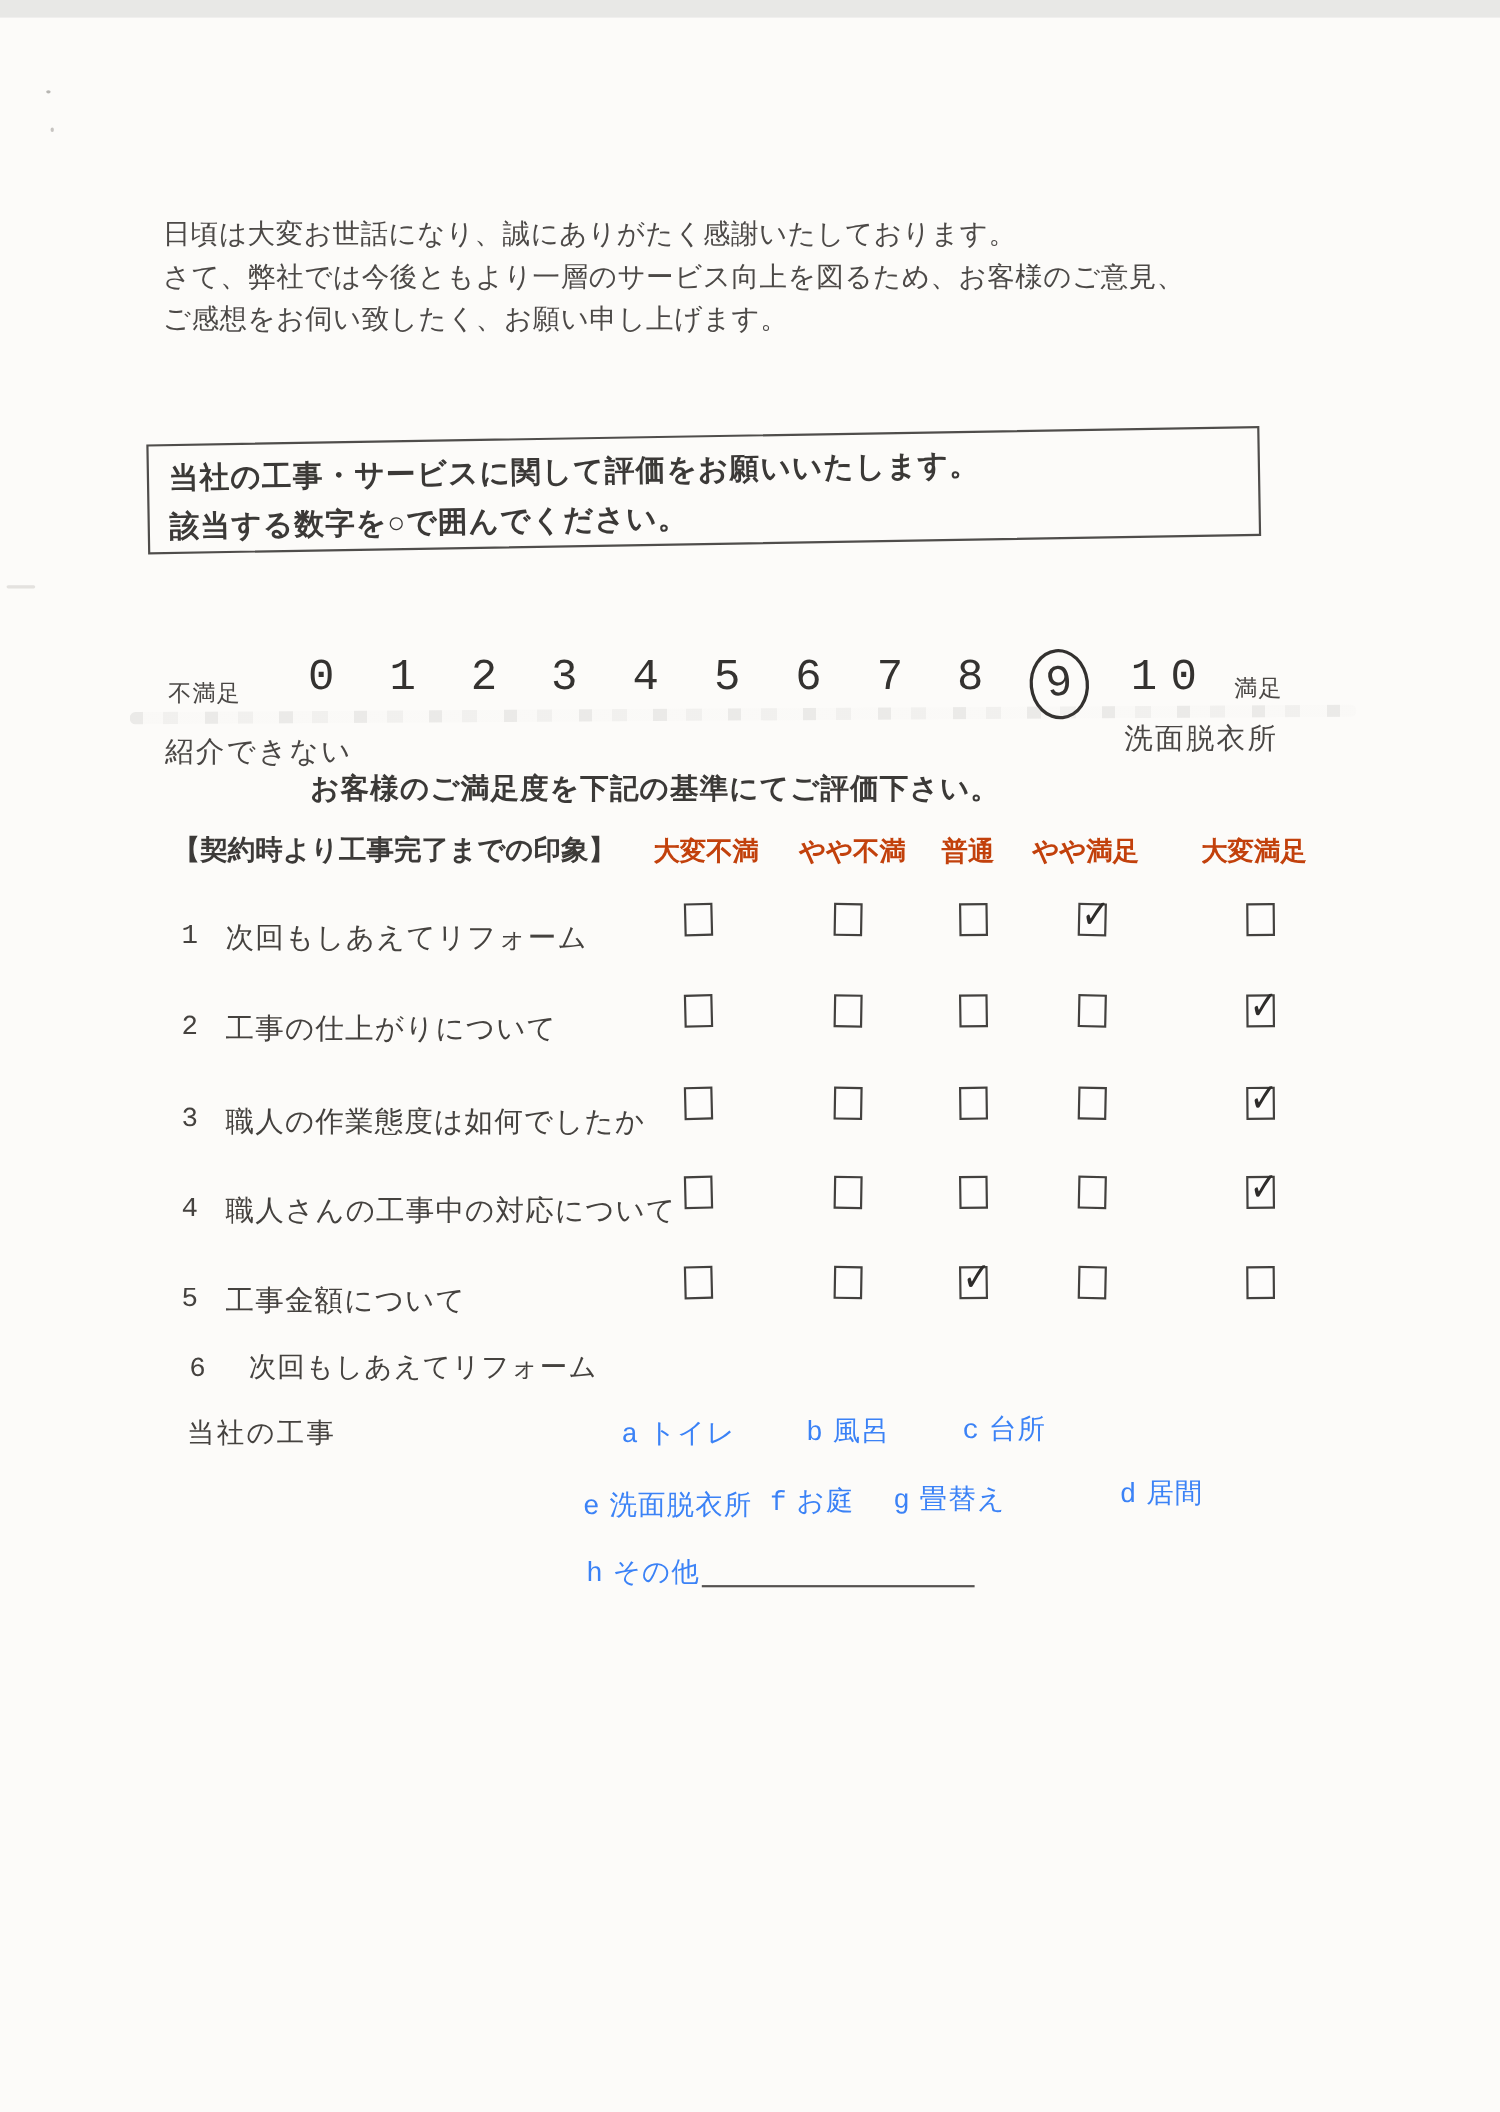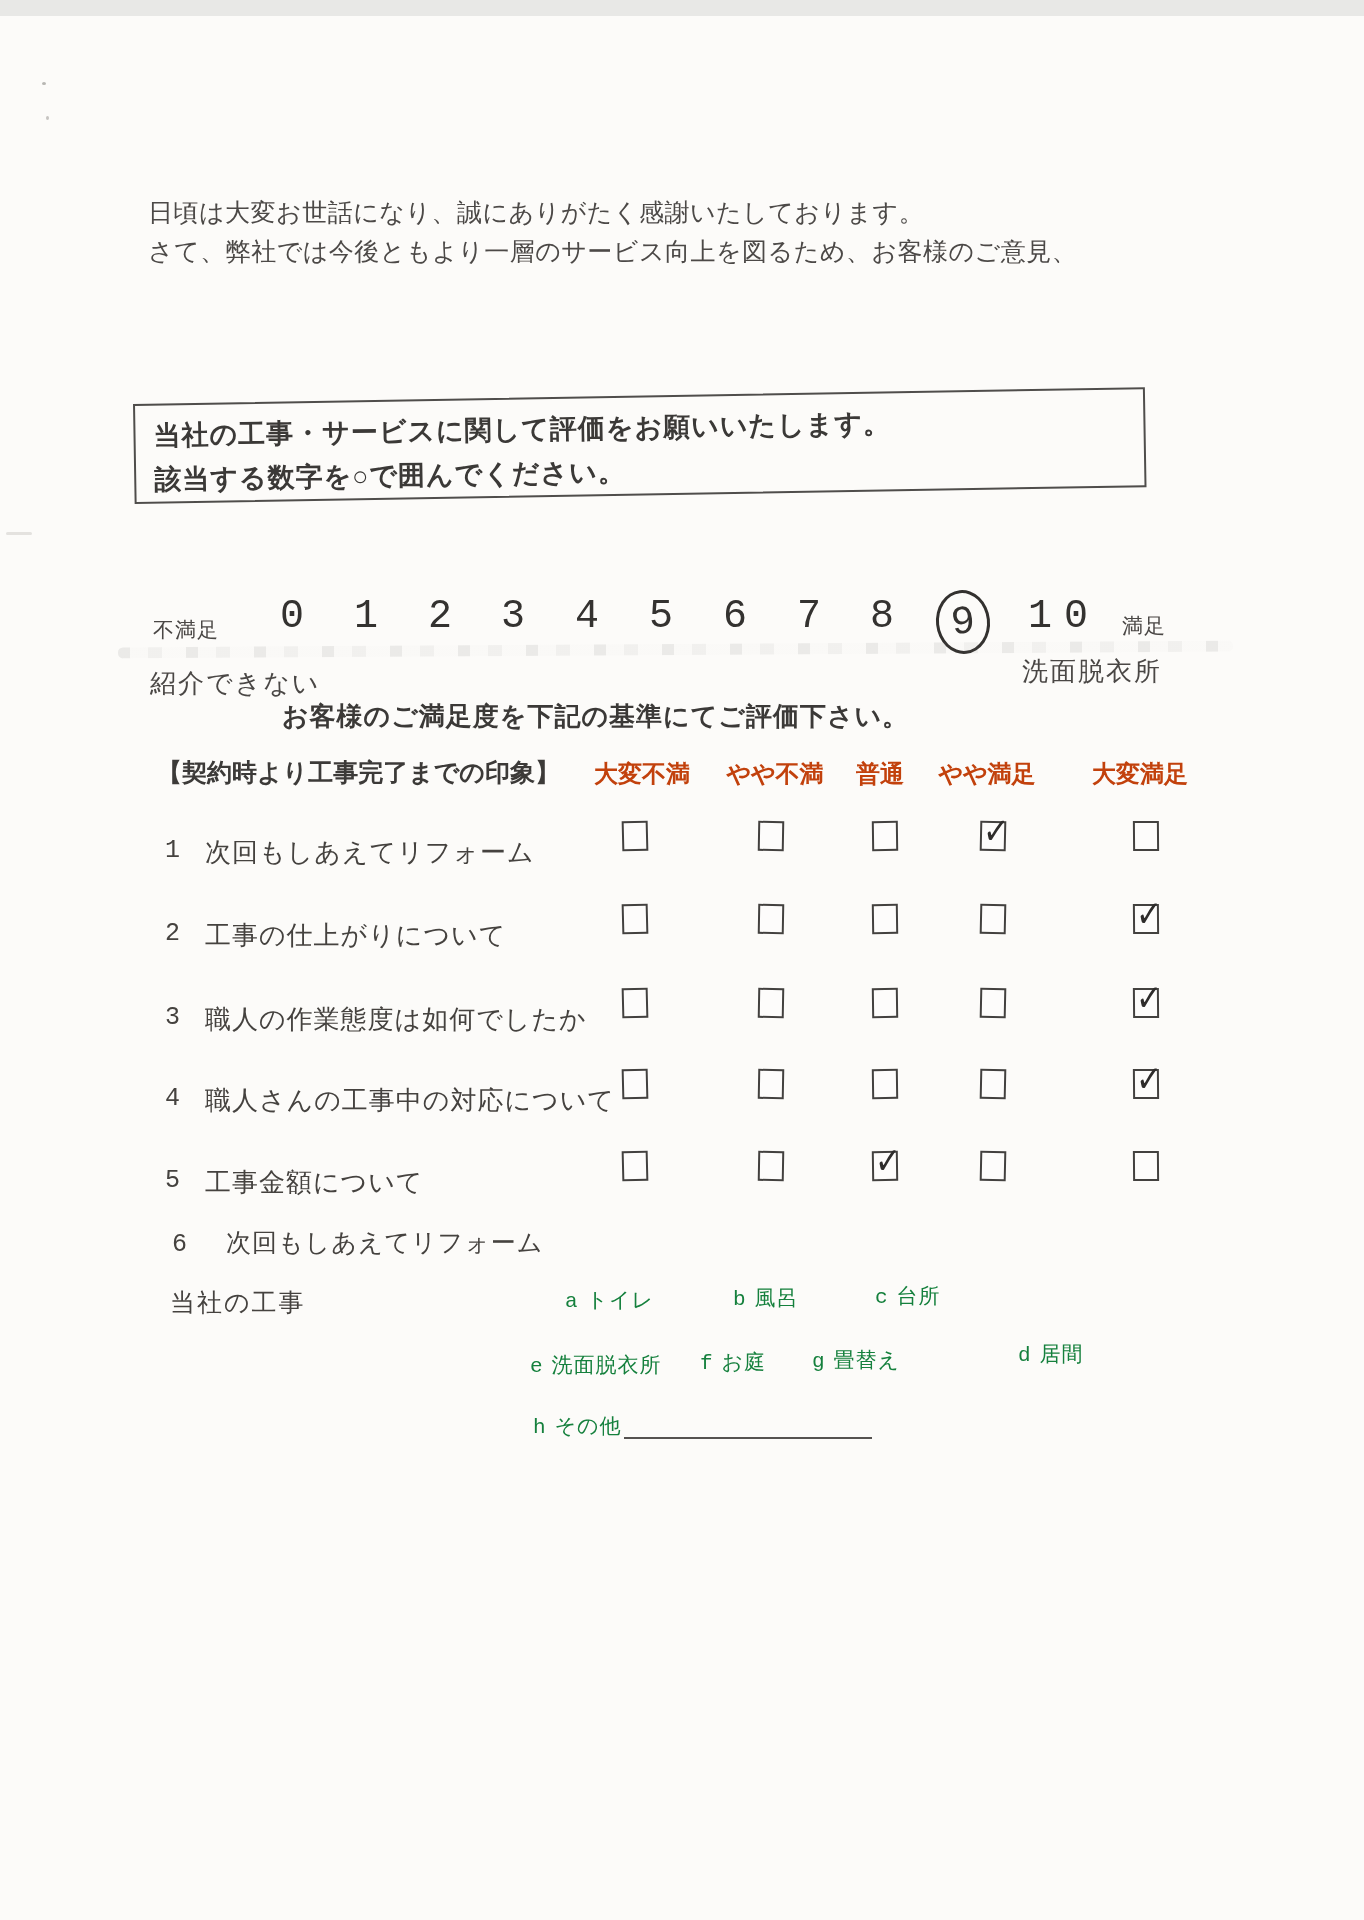--- a/index.html
+++ b/index.html
@@ -91,21 +91,21 @@
     content:"✓";
     position:absolute;left:-2px;top:-11px;
     font-size:38px;line-height:1;font-weight:bold;color:#2e2c2b;
     font-family:"DejaVu Sans",sans-serif;
     transform:scaleX(.8) rotate(3deg);
   }
   
   .q6-line1{position:absolute;left:172px;top:1210px;font-size:25px;color:#45423f;letter-spacing:1px;}
   .q6-no{margin-right:22px;}
   .q6-line2{position:absolute;left:170px;top:1270px;font-size:25px;color:#45423f;letter-spacing:2px;}
-  .opt{position:absolute;font-size:21px;color:#15803d;white-space:nowrap;letter-spacing:1px;}
+  .opt{position:absolute;font-size:25px;color:#3b82f6;white-space:nowrap;letter-spacing:1px;}
   .opt .key{margin-right:8px;}
   .oa{left:565px;top:1270px}.ob{left:733px;top:1268px}.oc{left:875px;top:1266px}.od{left:1018px;top:1324px}
   .oe{left:530px;top:1335px}.of{left:700px;top:1332px}.og{left:812px;top:1330px}
   .oh{left:533px;top:1396px}
   .other-line{
     display:inline-block;width:248px;height:2px;background:#555250;
     vertical-align:-6px;margin-left:2px;
   }
   
   .speck{position:absolute;background:#9a9894;border-radius:50%;}
@@ -118,20 +118,21 @@
 
 <div class="page">
 
   <span class="speck sp1"></span>
   <span class="speck sp2"></span>
   <span class="speck sp3"></span>
 
   <div class="intro">
     <div>日頃は大変お世話になり、誠にありがたく感謝いたしております。</div>
     <div>さて、弊社では今後ともより一層のサービス向上を図るため、お客様のご意見、</div>
+    <div>ご感想をお伺い致したく、お願い申し上げます。</div>
   </div>
 
   <div class="request-box">
     <div class="bx-line">当社の工事・サービスに関して評価をお願いいたします。</div>
     <div class="bx-line">該当する数字を○で囲んでください。</div>
   </div>
 
   <span class="scale-label lbl-fuman">不満足</span>
   <span class="num n0">0</span>
   <span class="num n1">1</span>

